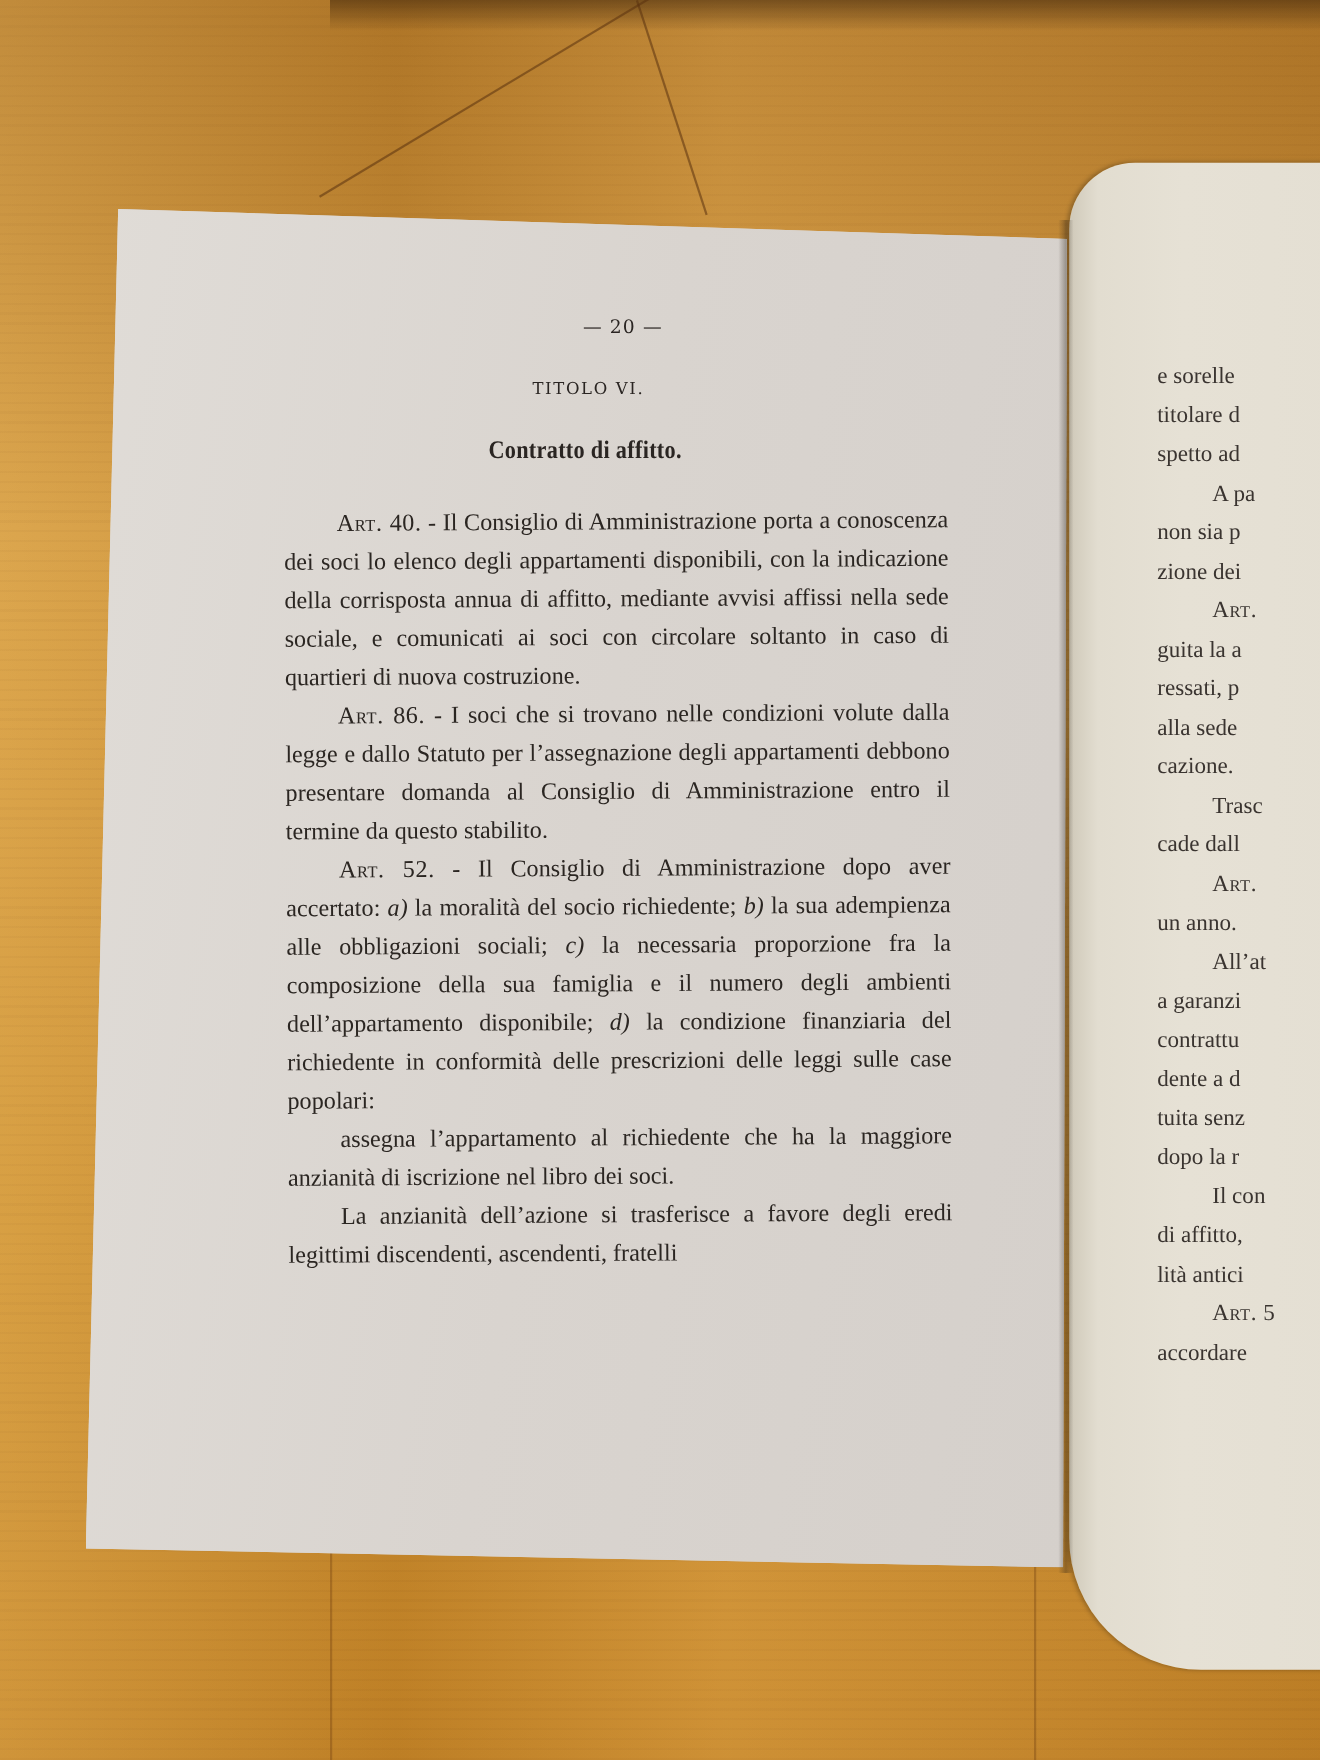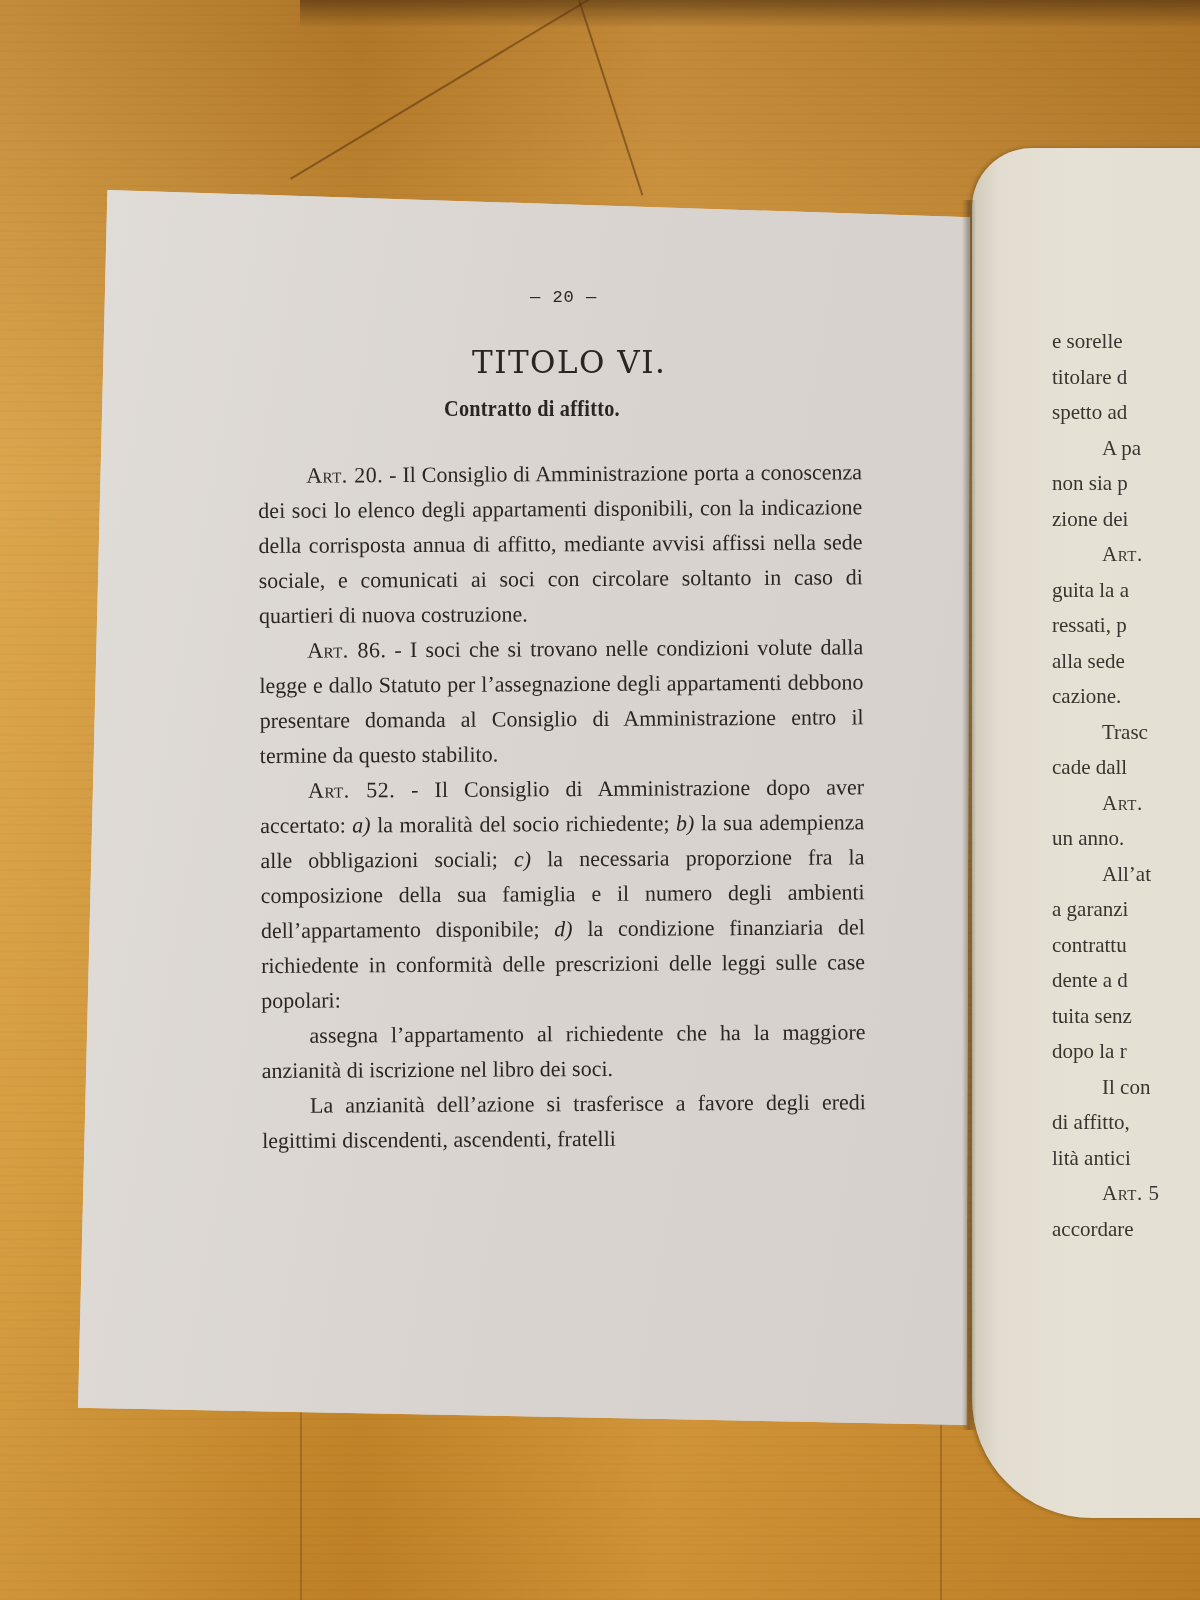--- a/index.html
+++ b/index.html
@@ -33,22 +33,22 @@
       background: linear-gradient(90deg, #cfc9b9 0%, #e2ddd0 10%, #e6e1d5 40%, #e4dfd3 100%);
       border-radius: 60px 0 0 120px;
       box-shadow: -2px 0 4px rgba(0,0,0,0.25);
     }
     .gutter {
       position: absolute; left: 962px; top: 200px; width: 14px; height: 1230px;
       background: linear-gradient(90deg, rgba(0,0,0,0.0), rgba(40,30,20,0.35), rgba(0,0,0,0));
     }
 
     .text { color: #2a2522; }
-    .folio { position: absolute; left: 530px; top: 288px; font-size: 17px; letter-spacing: 1px; font-family: Liberation Mono, monospace; }
-    .titolo { position: absolute; left: 472px; top: 344px; font-size: 31px; letter-spacing: 1.5px; }
+    .folio { position: absolute; left: 530px; top: 288px; font-size: 17px; letter-spacing: 1px; }
+    .titolo { position: absolute; left: 484px; top: 344px; font-size: 15px; letter-spacing: 1.5px; }
     .subtitle { position: absolute; left: 444px; top: 396px; font-size: 23px; font-weight: bold; letter-spacing: 0.3px;
       font-family: "Liberation Serif", "DejaVu Serif", serif; transform: scaleX(0.88); transform-origin: 0 0; }
 
     .body-col {
       position: absolute; left: 258px; top: 458px; width: 604px;
       font-family: "Liberation Serif", "DejaVu Serif", serif;
       font-size: 22px; line-height: 35px; text-align: justify; color: #2b2622;
       transform: rotate(-0.35deg); transform-origin: 0 0;
     }
     .para { margin: 0; text-indent: 48px; }
@@ -75,21 +75,21 @@
 
 <div class="page-right"></div>
 <div class="page-left"></div>
 <div class="gutter"></div>
 
 <div class="text folio">— 20 —</div>
 <div class="text titolo">TITOLO VI.</div>
 <div class="text subtitle">Contratto di affitto.</div>
 
 <div class="body-col">
-  <p class="para"><span class="smallcaps">Art. 20.</span><span> - Il Consiglio di Amministrazione porta a conoscenza dei soci lo elenco degli appartamenti disponibili, con la indicazione della corrisposta annua di affitto, mediante avvisi affissi nella sede sociale, e comunicati ai soci con circolare soltanto in caso di quartieri di nuova costruzione.</span></p>
+  <p class="para"><span class="smallcaps">Art. 40.</span><span> - Il Consiglio di Amministrazione porta a conoscenza dei soci lo elenco degli appartamenti disponibili, con la indicazione della corrisposta annua di affitto, mediante avvisi affissi nella sede sociale, e comunicati ai soci con circolare soltanto in caso di quartieri di nuova costruzione.</span></p>
   <p class="para"><span class="smallcaps">Art. 86.</span><span> - I soci che si trovano nelle condizioni volute dalla legge e dallo Statuto per l’assegnazione degli appartamenti debbono presentare domanda al Consiglio di Amministrazione entro il termine da questo stabilito.</span></p>
   <p class="para"><span class="smallcaps">Art. 52.</span><span> - Il Consiglio di Amministrazione dopo aver accertato: </span><span class="it">a)</span><span> la moralità del socio richiedente; </span><span class="it">b)</span><span> la sua adempienza alle obbligazioni sociali; </span><span class="it">c)</span><span> la necessaria proporzione fra la composizione della sua famiglia e il numero degli ambienti dell’appartamento disponibile; </span><span class="it">d)</span><span> la condizione finanziaria del richiedente in conformità delle prescrizioni delle leggi sulle case popolari:</span></p>
   <p class="para">assegna l’appartamento al richiedente che ha la maggiore anzianità di iscrizione nel libro dei soci.</p>
   <p class="para">La anzianità dell’azione si trasferisce a favore degli eredi legittimi discendenti, ascendenti, fratelli</p>
 </div>
 
 <div class="right-col" id="right-col">
     <span class="ln">e sorelle</span>
     <span class="ln">titolare d</span>
     <span class="ln">spetto ad</span>

